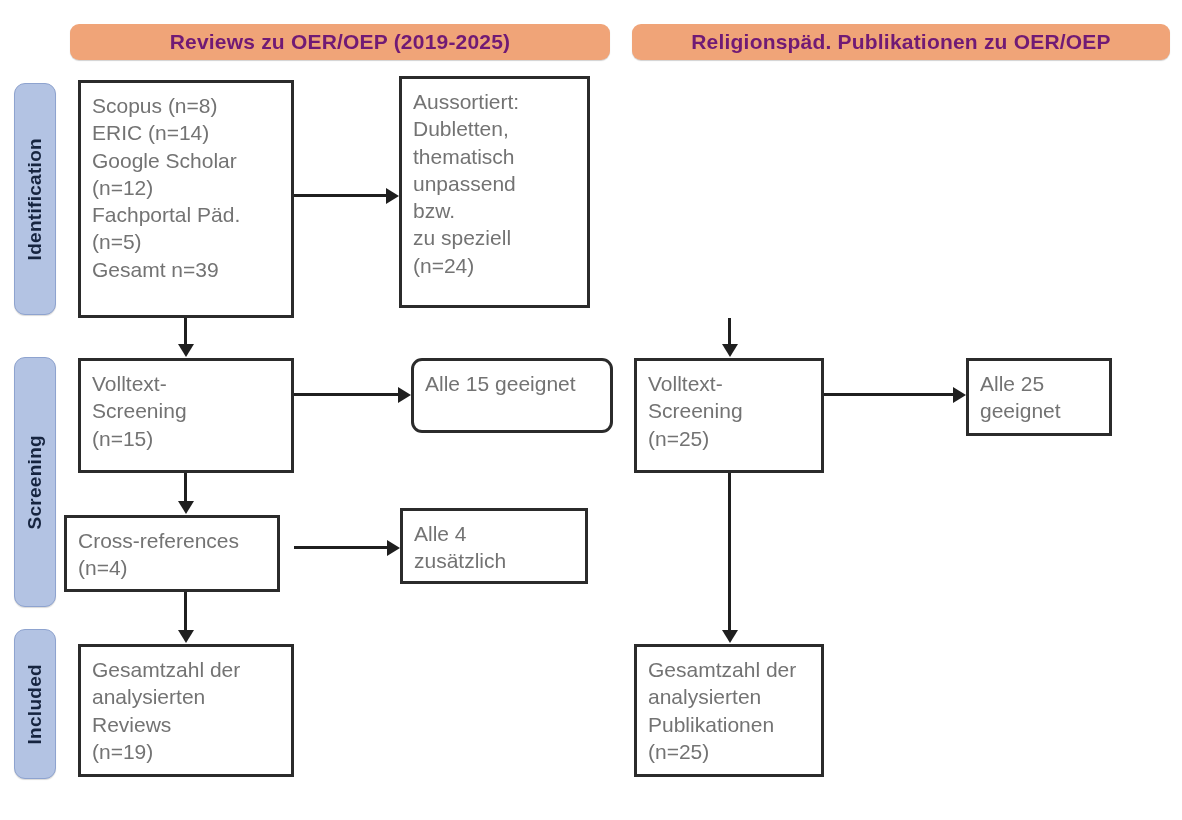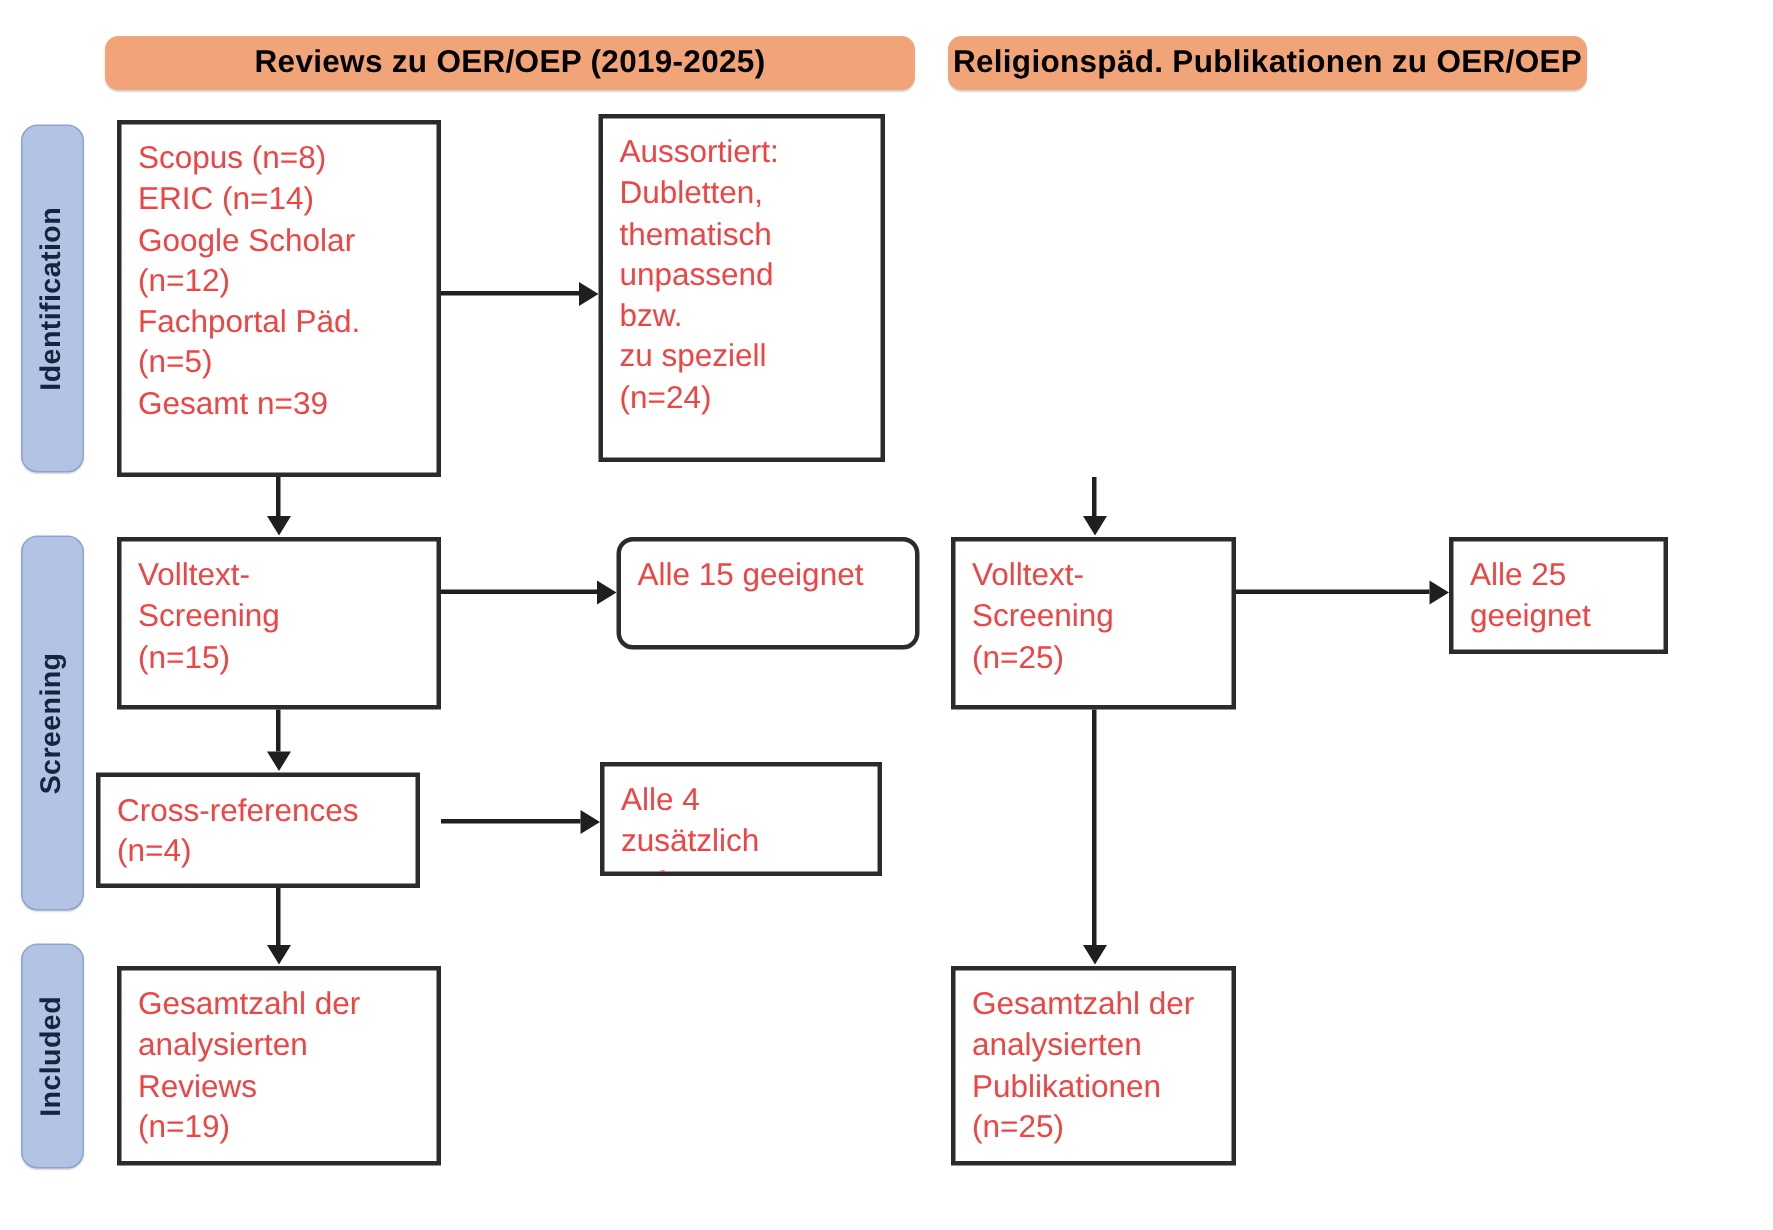--- a/index.html
+++ b/index.html
@@ -15,21 +15,21 @@
     background: #ffffff;
     font-family: "Liberation Sans", sans-serif;
     overflow: hidden;
   }
 
   
   .col-header {
     position: absolute;
     background: #f0a478;
     border-radius: 9px;
-    color: #000000;
+    color: #701a75;
     font-weight: bold;
     font-size: 21px;
     letter-spacing: 0.2px;
     display: flex;
     align-items: center;
     justify-content: center;
     text-align: center;
     box-shadow: 0 1px 1px rgba(0,0,0,0.18);
   }
 
@@ -54,21 +54,21 @@
     letter-spacing: 0.3px;
   }
 
   
   .box {
     position: absolute;
     background: #ffffff;
     border: 3px solid #2b2b2b;
     box-sizing: border-box;
     padding: 9px 24px 6px 11px;
-    color: #ef4444;
+    color: #737373;
     font-size: 21px;
     line-height: 1.30;
     white-space: pre-line;
     overflow: hidden;
   }
   .box.dense { font-size: 20.5px; line-height: 1.26; }
 
   
   .conn {
     position: absolute;
@@ -94,21 +94,21 @@
 </style>
 </head>
 <body>
 
 <div id="canvas">
 
   <div class="col-header" style="left:70px; top:24px; width:540px; height:36px;">
     <span>Reviews zu OER/OEP (2019-2025)</span>
   </div>
 
-  <div class="col-header" style="left:632px; top:24px; width:426px; height:36px;text-align:right;">
+  <div class="col-header" style="left:632px; top:24px; width:538px; height:36px;text-align:right;">
     <span>Religionspäd. Publikationen zu OER/OEP</span>
   </div>
 
   <div class="stage-label" style="left:14px; top:83px; width:40px; height:230px;">
     <span>Identification</span>
   </div>
 
   <div class="stage-label" style="left:14px; top:357px; width:40px; height:248px;">
     <span>Screening</span>
   </div>

